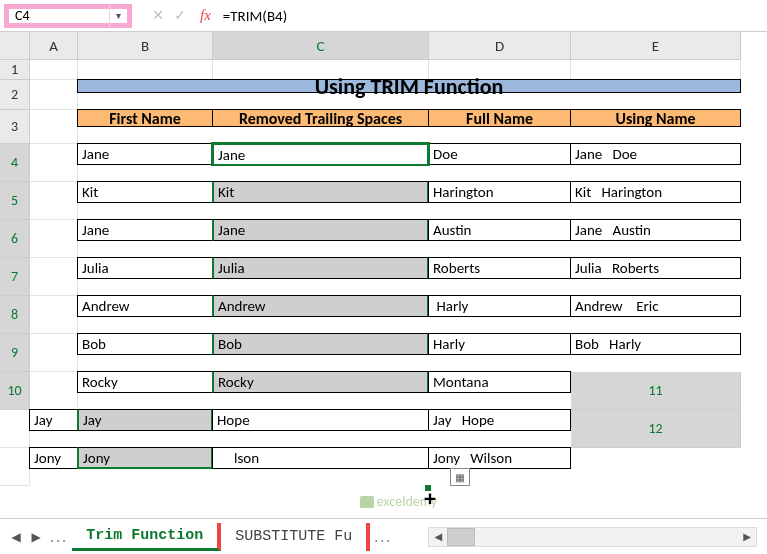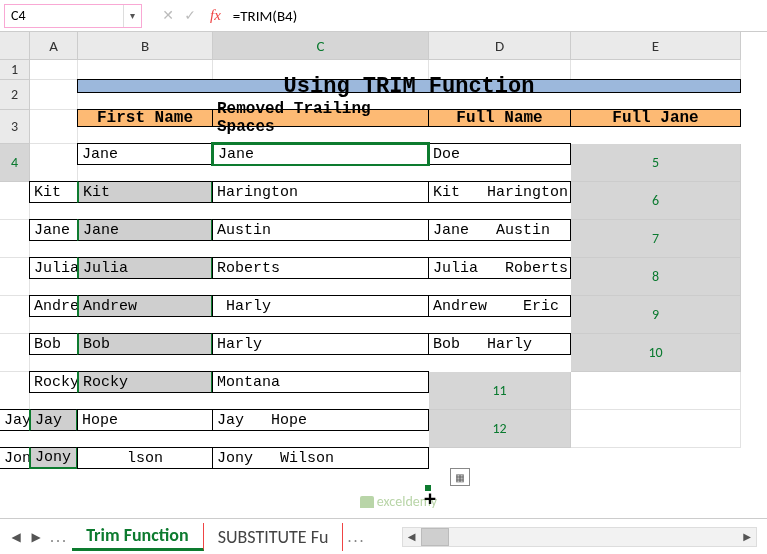--- a/index.html
+++ b/index.html
@@ -17,23 +17,23 @@
     display: flex;
     align-items: center;
     height: 32px;
     border-bottom: 1px solid #ccc;
     background: #fff;
     padding: 2px 4px;
   }
   .name-box-wrap {
     display: flex;
     align-items: center;
-    width: 138px;
+    width: 128px;
     height: 24px;
-    border: 1px solid #f9a8d4;
+    border: 5px solid #f9a8d4;
     background: #fff;
     margin-right: 10px;
   }
   .name-box {
     flex: 1;
     padding: 0 6px;
     font-size: 14px;
   }
   .name-dd {
     width: 18px; height: 22px;
@@ -92,21 +92,20 @@
     align-items: center;
     font-size: 15px;
     background: #fff;
   }
 
   
   .tcell {
     border: 1px solid #000;
     margin: -1px 0 17px -1px;
     background: #fff;
-    font-family: Liberation Mono, monospace;
   }
   .title-cell {
     grid-column: 3 / span 4;
     background: #9cb8dc;
     font-size: 22px;
     font-weight: bold;
     justify-content: center;
     color: #000;
   }
   .hdr-cell {
@@ -186,23 +185,24 @@
     display: flex; align-items: center; justify-content: center;
     color: #555;
     font-size: 12px;
   }
   .tabs-bar .ellipsis { color: #888; letter-spacing: 2px; margin: 0 4px; }
   .tab {
     height: 28px;
     padding: 0 14px;
     display: flex;
     align-items: center;
-    font-size: 18px;
-    border-right: 1px solid #ef4444;
+    font-size: 15px;
+    border-right: 4px solid #ef4444;
     color: #444;
+    font-family: Liberation Mono, monospace;
   }
   .tab.active {
     border-bottom: 3px solid #0d7b2f;
     color: #0d7b2f;
     font-weight: bold;
     background: #fff;
   }
   .scrollbar {
     height: 20px;
     flex: 1;
@@ -252,27 +252,28 @@
 
   <div class="rowhdr">2</div>
   <div class="cell"></div>
   <div class="cell tcell title-cell">Using TRIM Function</div>
 
   <div class="rowhdr">3</div>
   <div class="cell"></div>
   <div class="cell tcell hdr-cell">First Name</div>
   <div class="cell tcell hdr-cell">Removed Trailing Spaces</div>
   <div class="cell tcell hdr-cell">Full Name</div>
-  <div class="cell tcell hdr-cell">Full Jane</div>
+  <div class="cell tcell hdr-cell">Using Name</div>
 
   <div class="rowhdr active">4</div>
   <div class="cell"></div>
   <div class="cell tcell">Jane</div>
   <div class="cell tcell active-cell sel-border-top sel-border-left sel-border-right">Jane</div>
   <div class="cell tcell">Doe</div>
+  <div class="cell tcell" style="white-space:pre">Jane   Doe</div>
 
   <div class="rowhdr active">5</div>
   <div class="cell"></div>
   <div class="cell tcell">Kit</div>
   <div class="cell tcell selected-range sel-border-left sel-border-right">Kit</div>
   <div class="cell tcell">Harington</div>
   <div class="cell tcell" style="white-space:pre">Kit   Harington</div>
 
   <div class="rowhdr active">6</div>
   <div class="cell"></div>

